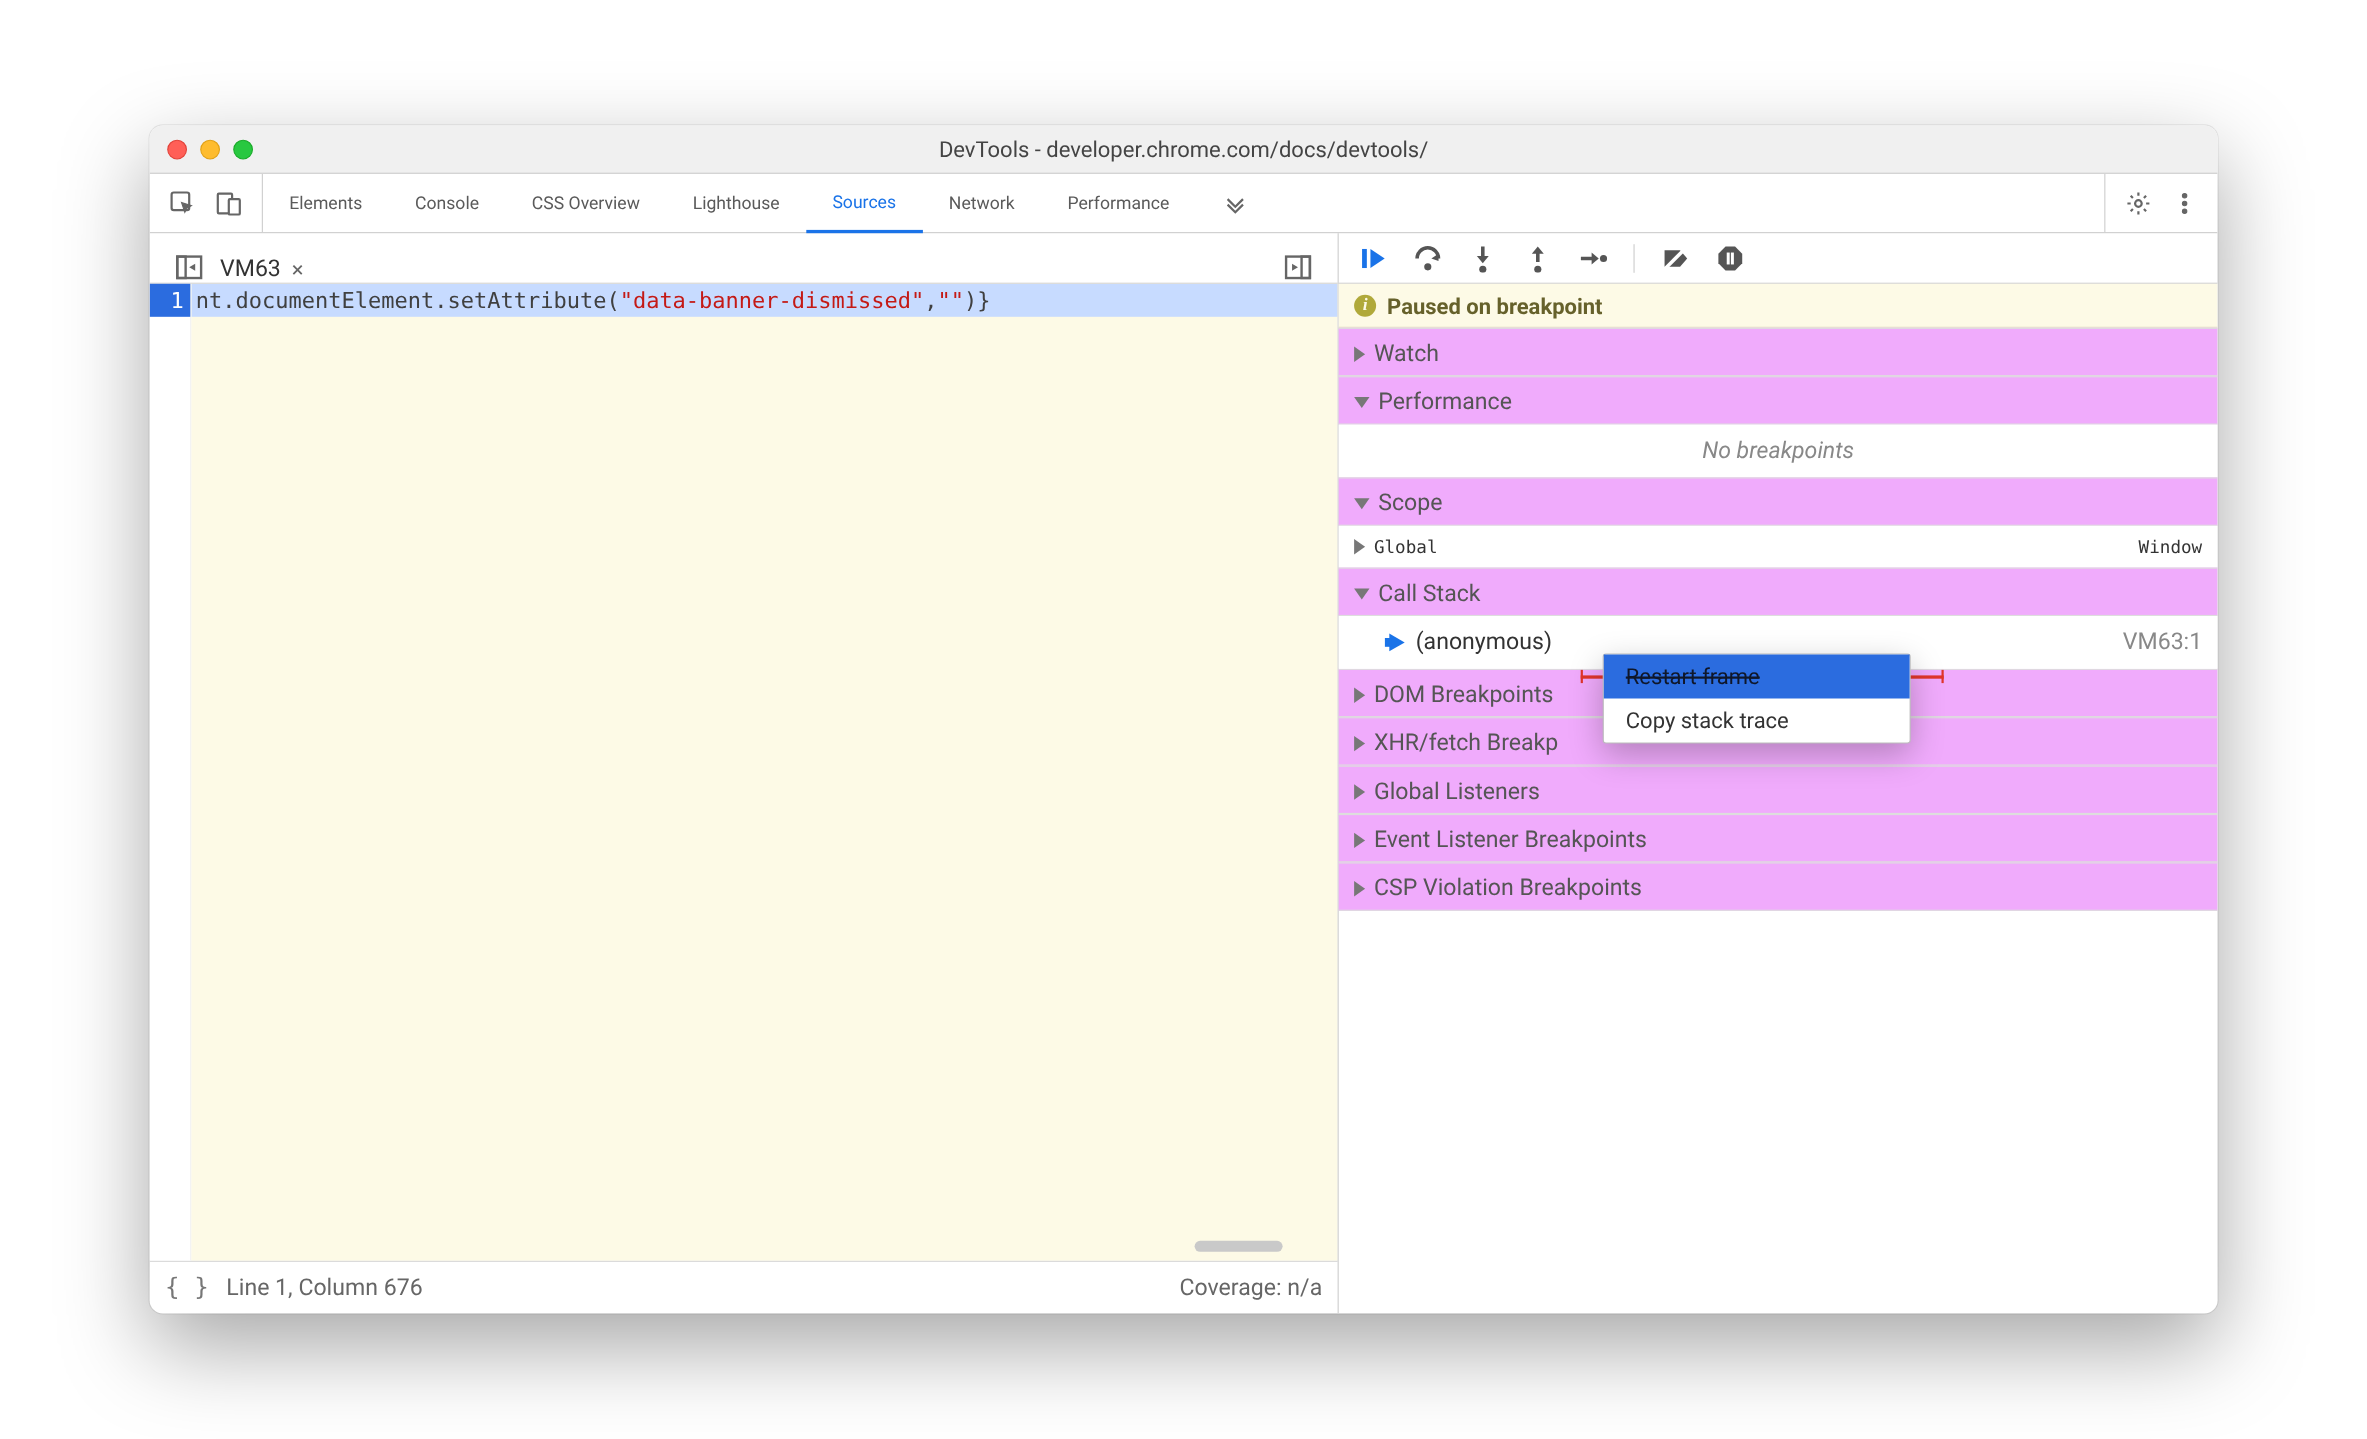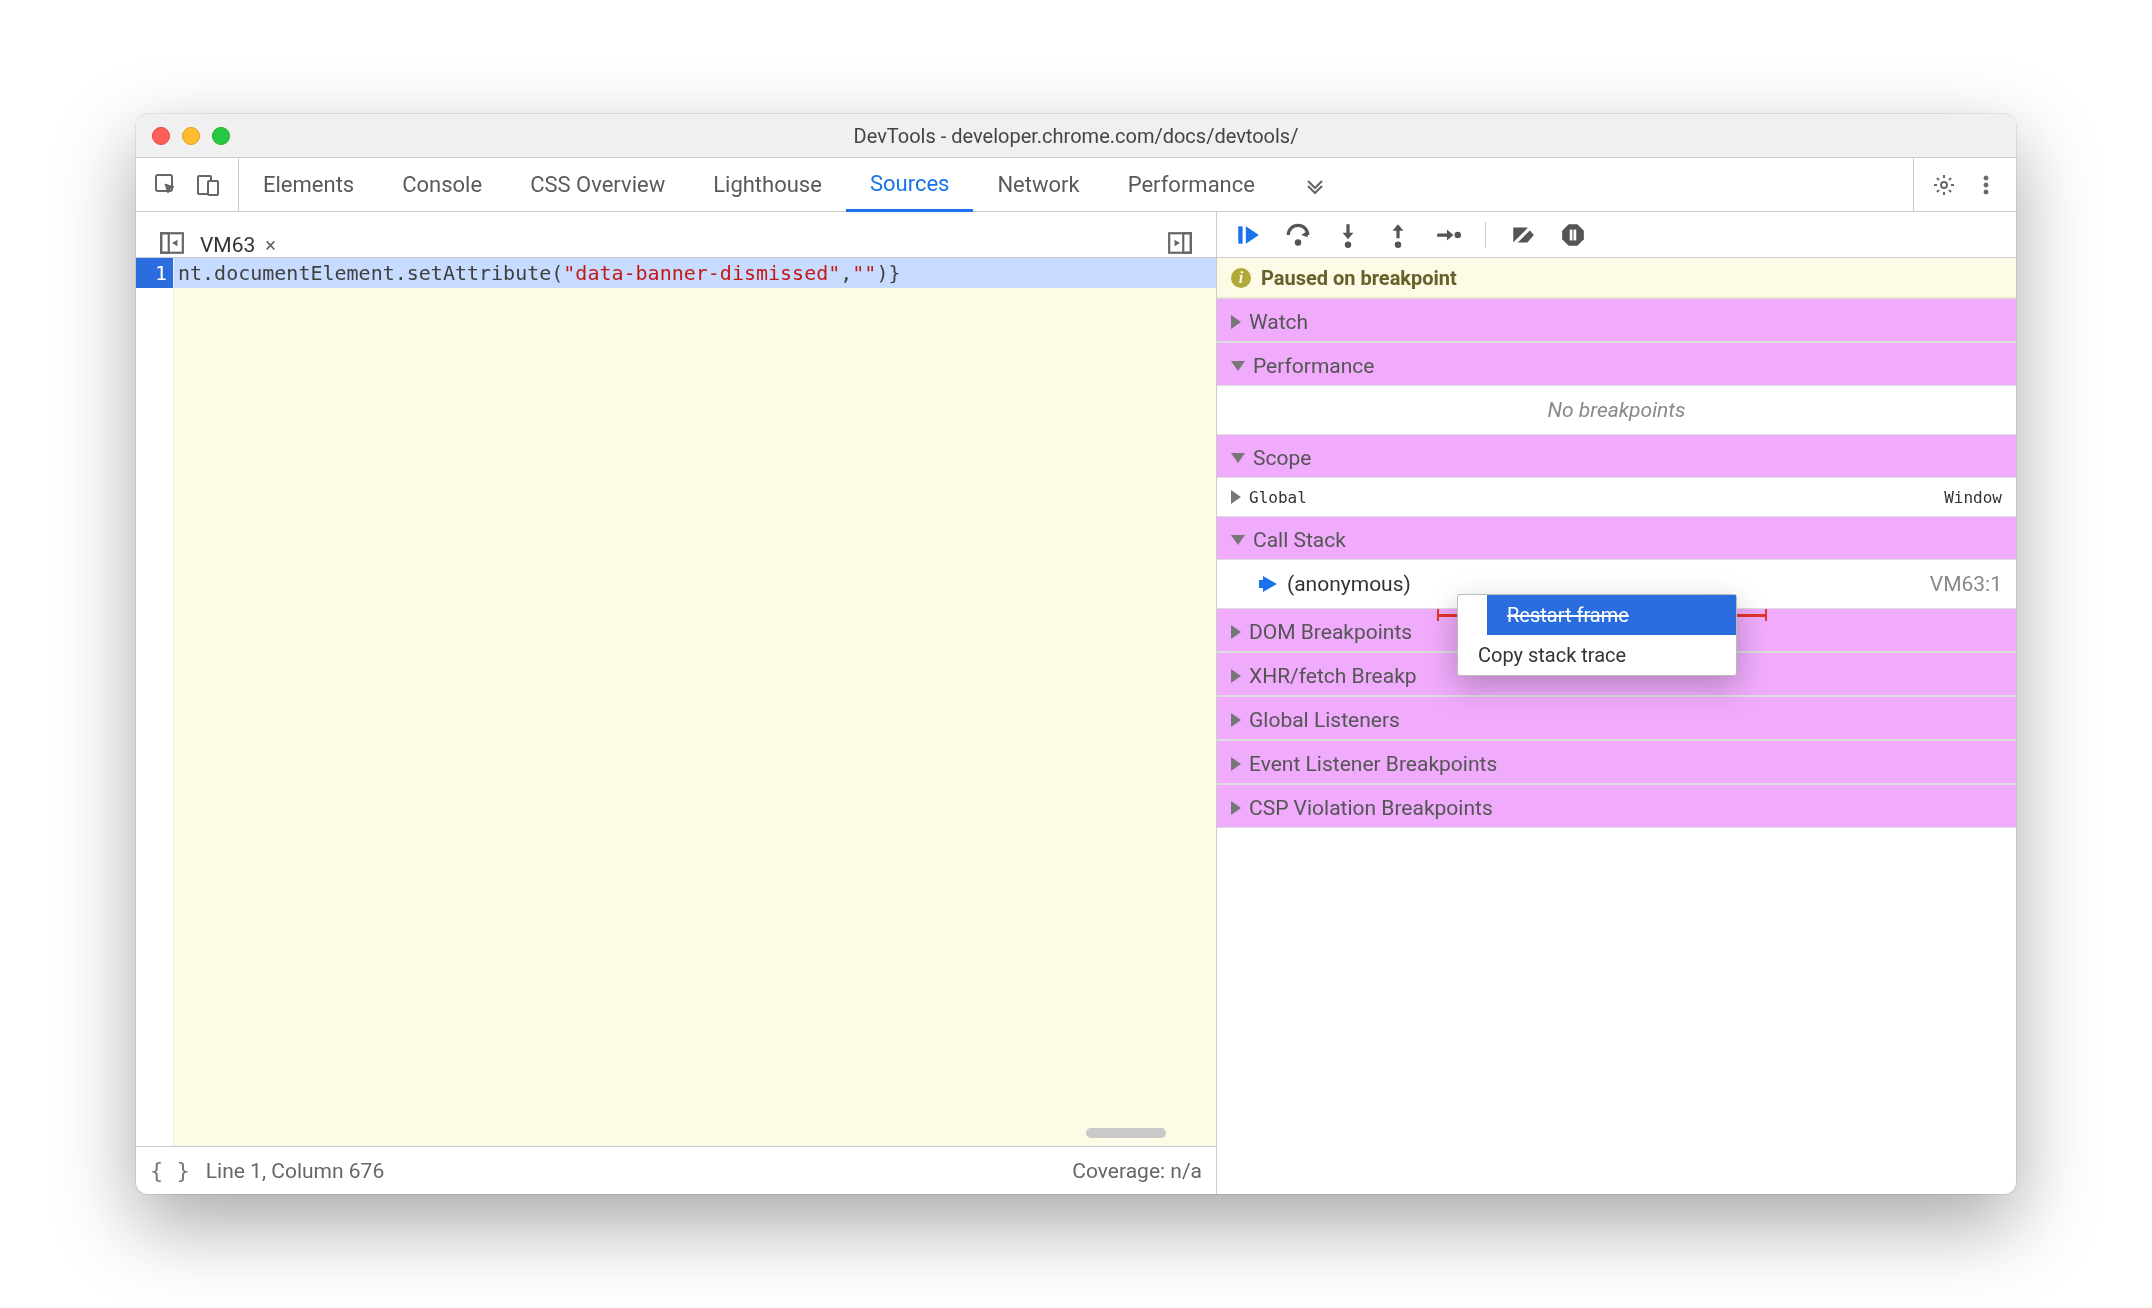--- a/index.html
+++ b/index.html
@@ -64,21 +64,21 @@
 }
 .tabs {
   display: flex;
   align-items: stretch;
 }
 .tab {
   padding: 0 24px;
   display: flex;
   align-items: center;
   color: #5a5a5a;
-  font-size: 22px;
+  font-size: 16px;
   cursor: pointer;
 }
 .tab.active {
   color: #1a73e8;
   border-bottom: 3px solid #1a73e8;
   margin-bottom: -1px;
 }
 .top-right {
   margin-left: auto;
   display: flex;
@@ -280,21 +280,21 @@
   border-radius: 3px;
   box-shadow: 0 10px 30px rgba(0,0,0,0.25);
   min-width: 280px;
   z-index: 10;
 }
 .menu-item {
   height: 40px; display: flex; align-items: center;
   padding: 0 20px; font-size: 20px; color: #333;
   cursor: default;
 }
-.menu-item.highlight { background: #2b6cdf; color: #ffffff; margin-left: 29px; }
+.menu-item.highlight { background: #2b6cdf; color: #0f172a; }
 .strike {
   position: absolute;
   height: 3px; background: #e0352b;
 }
 .strike::before, .strike::after {
   content: ""; position: absolute; width:2px; height:12px; background:#e0352b; top:-5px;
 }
 .strike::before { left:0; }
 .strike::after  { right:0; }
 

